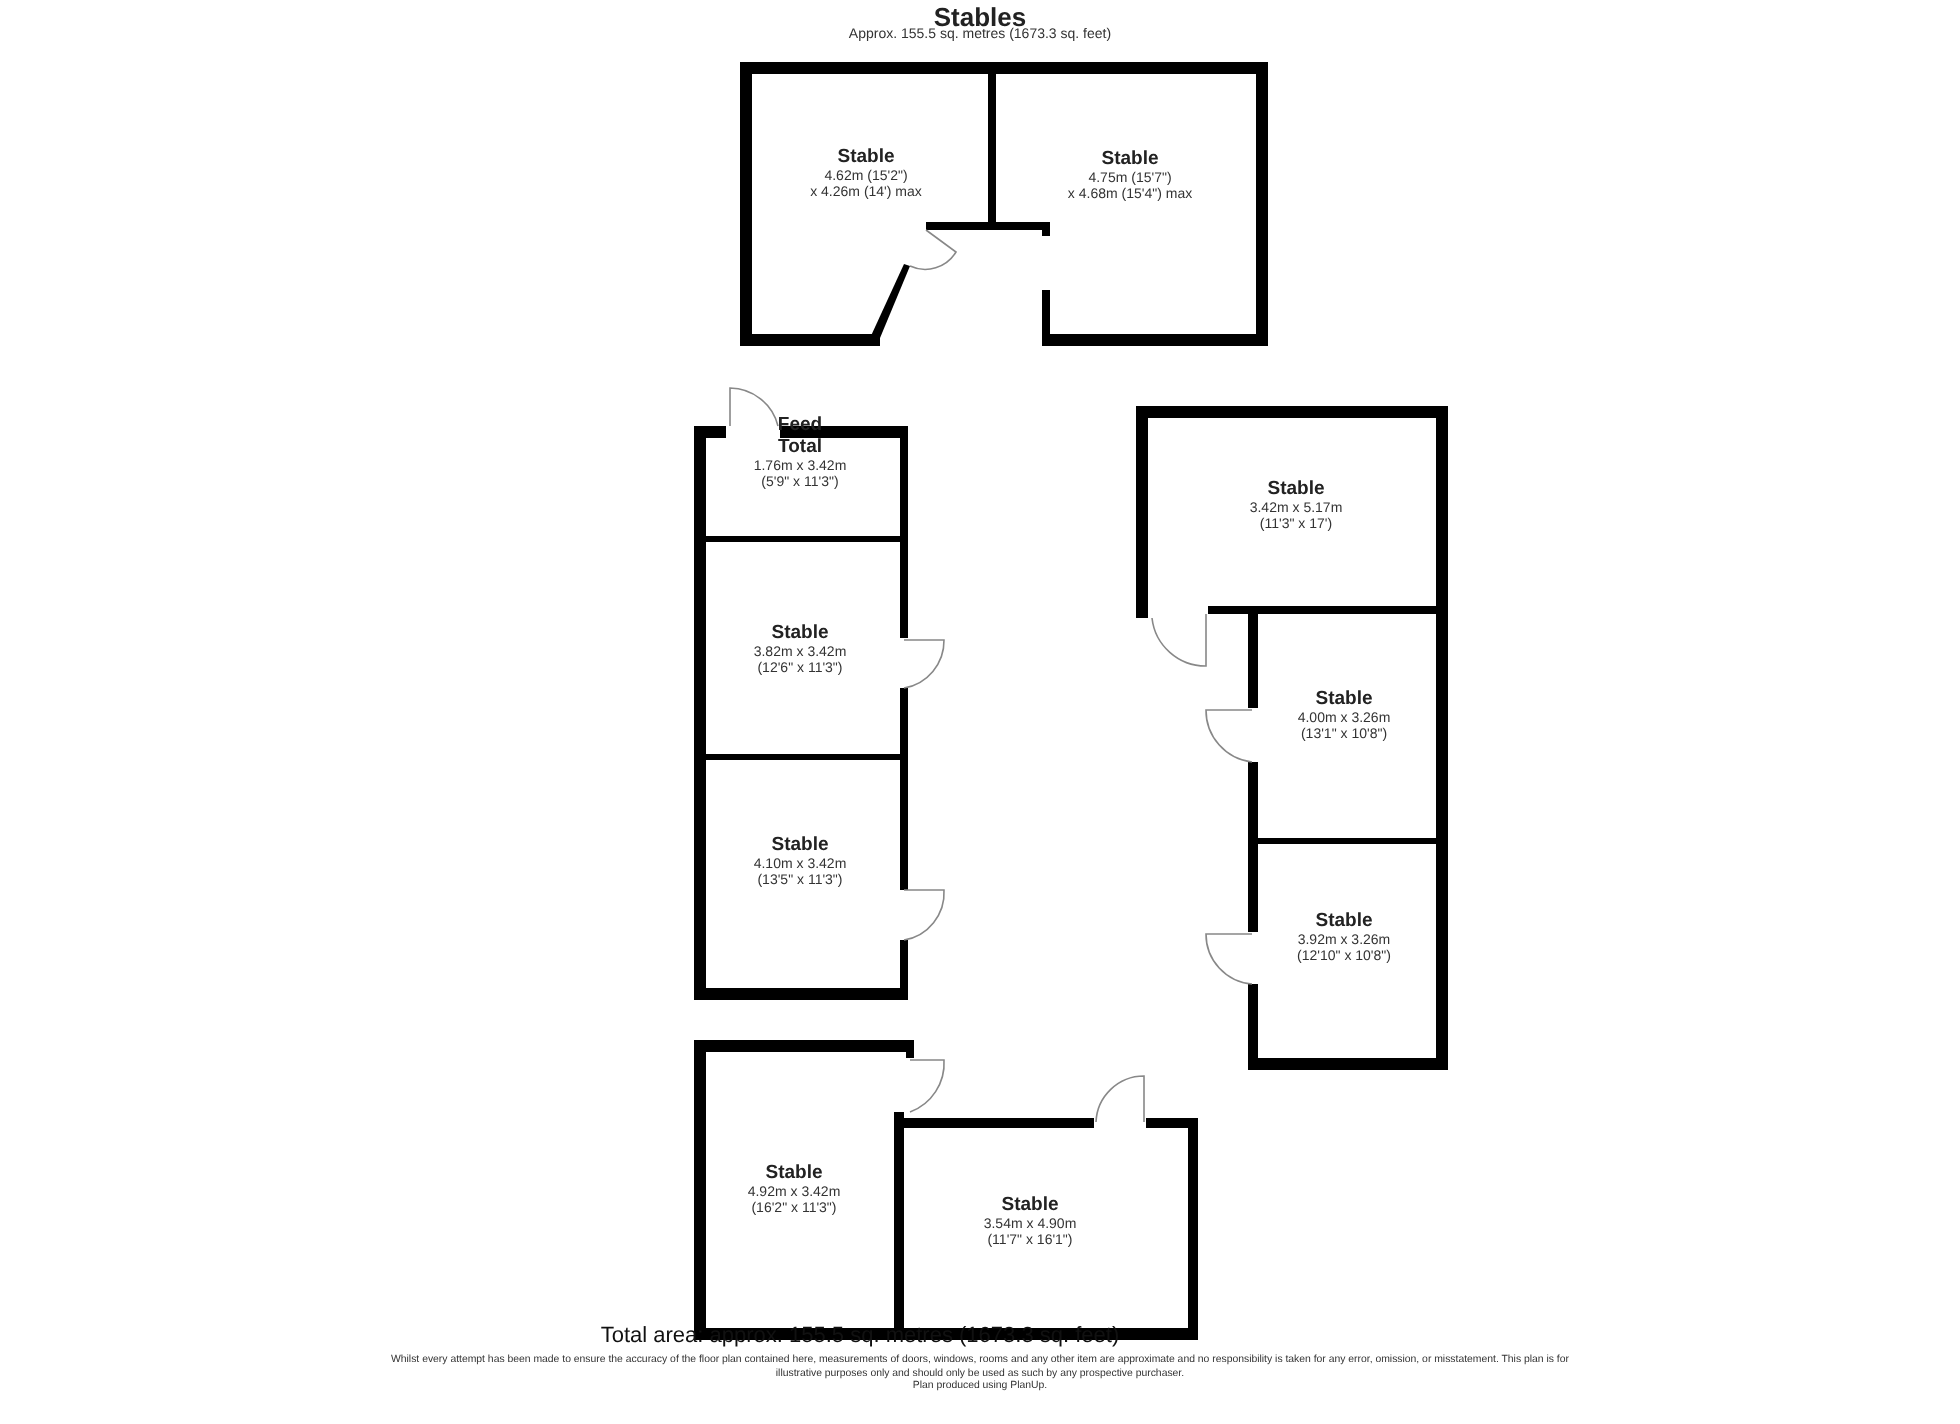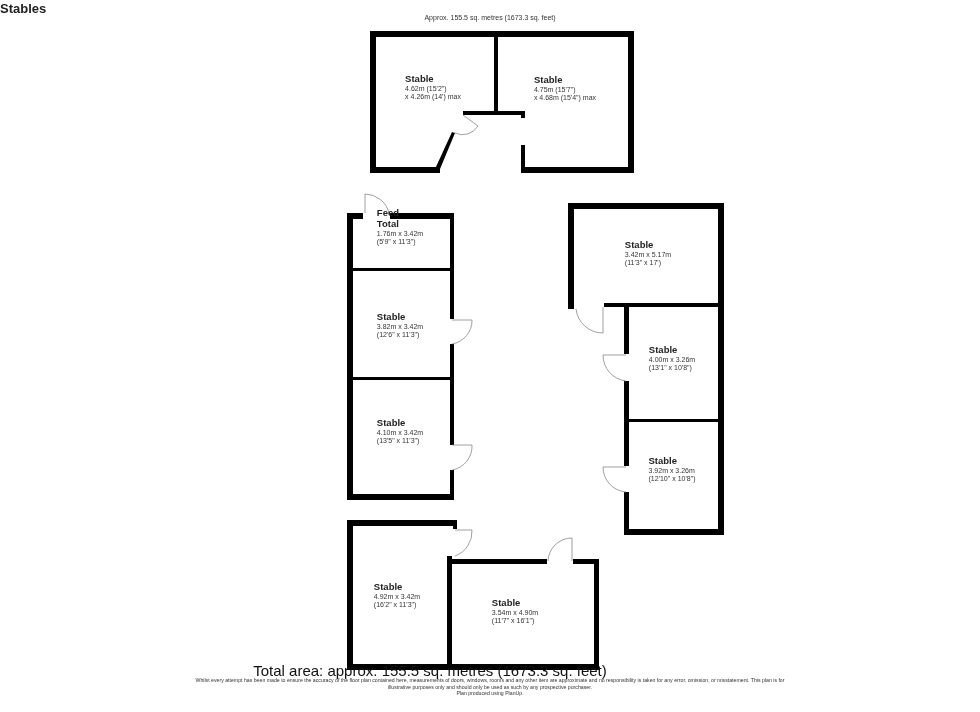--- a/index.html
+++ b/index.html
@@ -1,25 +1,25 @@
 <!DOCTYPE html>
 <html><head>
   <meta charset="utf-8">
   <style>
     html, body { margin: 0; padding: 0; background: #ffffff; }
     body { width: 980px; height: 712px; position: relative; overflow: hidden;
            font-family: "Liberation Sans", sans-serif; color: #222; }
     .abs { position: absolute; }
-    .title { left: 0; width: 980px; top: 1px; font-weight: bold; font-size: 13px; color:#222; }
+    .title { left: 0; width: 980px; top: 1px; text-align: center; font-weight: bold; font-size: 13px; color:#222; }
     .subtitle { left: 0; width: 980px; top: 14px; text-align: center; font-size: 7px; color:#333; }
     svg.plan { position: absolute; left: 0; top: 0; }
-    .room-label { position: absolute; transform: translateX(-50%); white-space: nowrap; line-height: 1.15; }
+    .room-label { position: absolute; text-align: center; transform: translateX(-50%); white-space: nowrap; line-height: 1.15; }
     .room-name { font-weight: bold; font-size: 9.5px; color: #222; display:block; }
     .room-dim { font-size: 7px; color: #333; display:block; }
-    .total { left: 0; width: 860px; top: 662px; text-align: center; font-size: 15px; color: #111; }
+    .total { left: 0; width: 860px; top: 662px; text-align: center; font-size: 11px; color: #111; }
     .disclaimer { left: 170px; width: 640px; top: 677px; text-align: center; font-size: 5.2px; color: #333; line-height: 1.25; }
   </style>
 </head>
 <body>
 
 <div class="abs title">Stables</div>
 <div class="abs subtitle">Approx. 155.5 sq. metres (1673.3 sq. feet)</div>
 
 <svg class="plan" width="980" height="712" viewBox="0 0 980 712">
   <g fill="#000">

